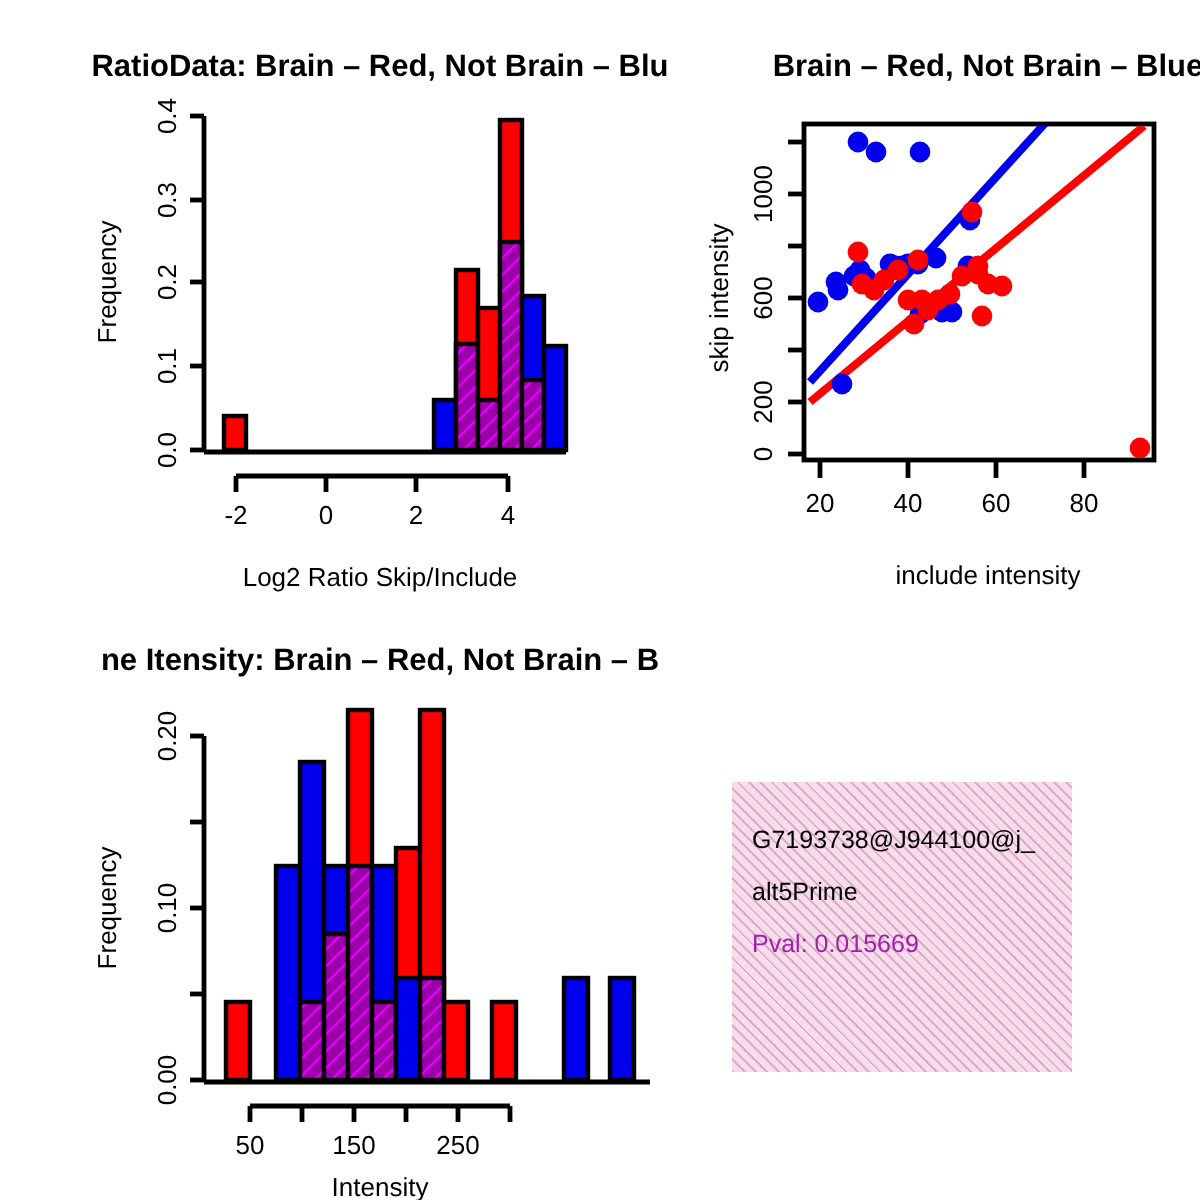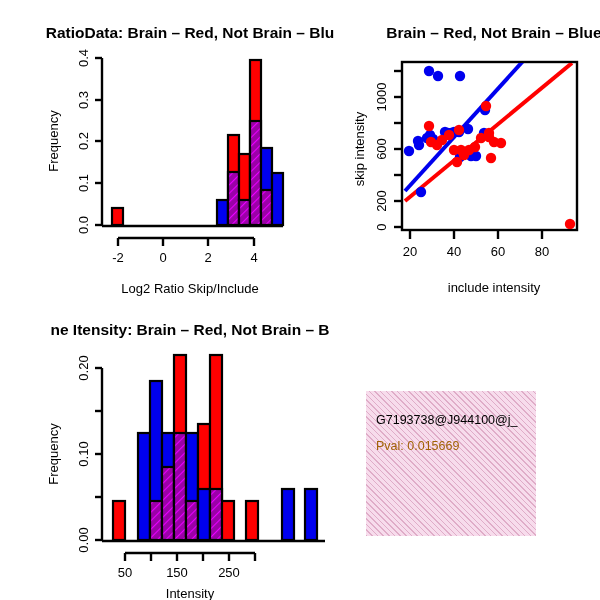--- a/index.html
+++ b/index.html
@@ -83,21 +83,21 @@
     right: 0px;
     bottom: 0;
   }
   .info-line {
     font-family: "Liberation Sans", sans-serif;
     font-size: 12.5px;
     color: #000000;
     line-height: 26px;
     white-space: nowrap;
   }
-  .info-line.pval { color: #a16207; }
+  .info-line.pval { color: #a21caf; }
 </style>
 </head>
 <body>
 
 <div class="panel" id="panel-ratio-hist">
   <svg width="300" height="300" viewBox="0 0 300 300">
 
     <text class="plot-title" x="150" y="38" text-anchor="middle">RatioData: Brain – Red, Not Brain – Blu</text>
 
     <path class="axis-line" d="M 62 58 L 62 225"></path>
@@ -325,16 +325,17 @@
 
     <text class="axis-label" x="150" y="298" text-anchor="middle">Intensity</text>
   </svg>
 </div>
 
 <div class="panel" id="panel-info">
   <div id="info-box">
     <div class="hatch"></div>
     <div id="info-lines">
       <div class="info-line">G7193738@J944100@j_</div>
+      <div class="info-line">alt5Prime</div>
       <div class="info-line pval">Pval: 0.015669</div>
     </div>
   </div>
 </div>
 
 </body></html>

